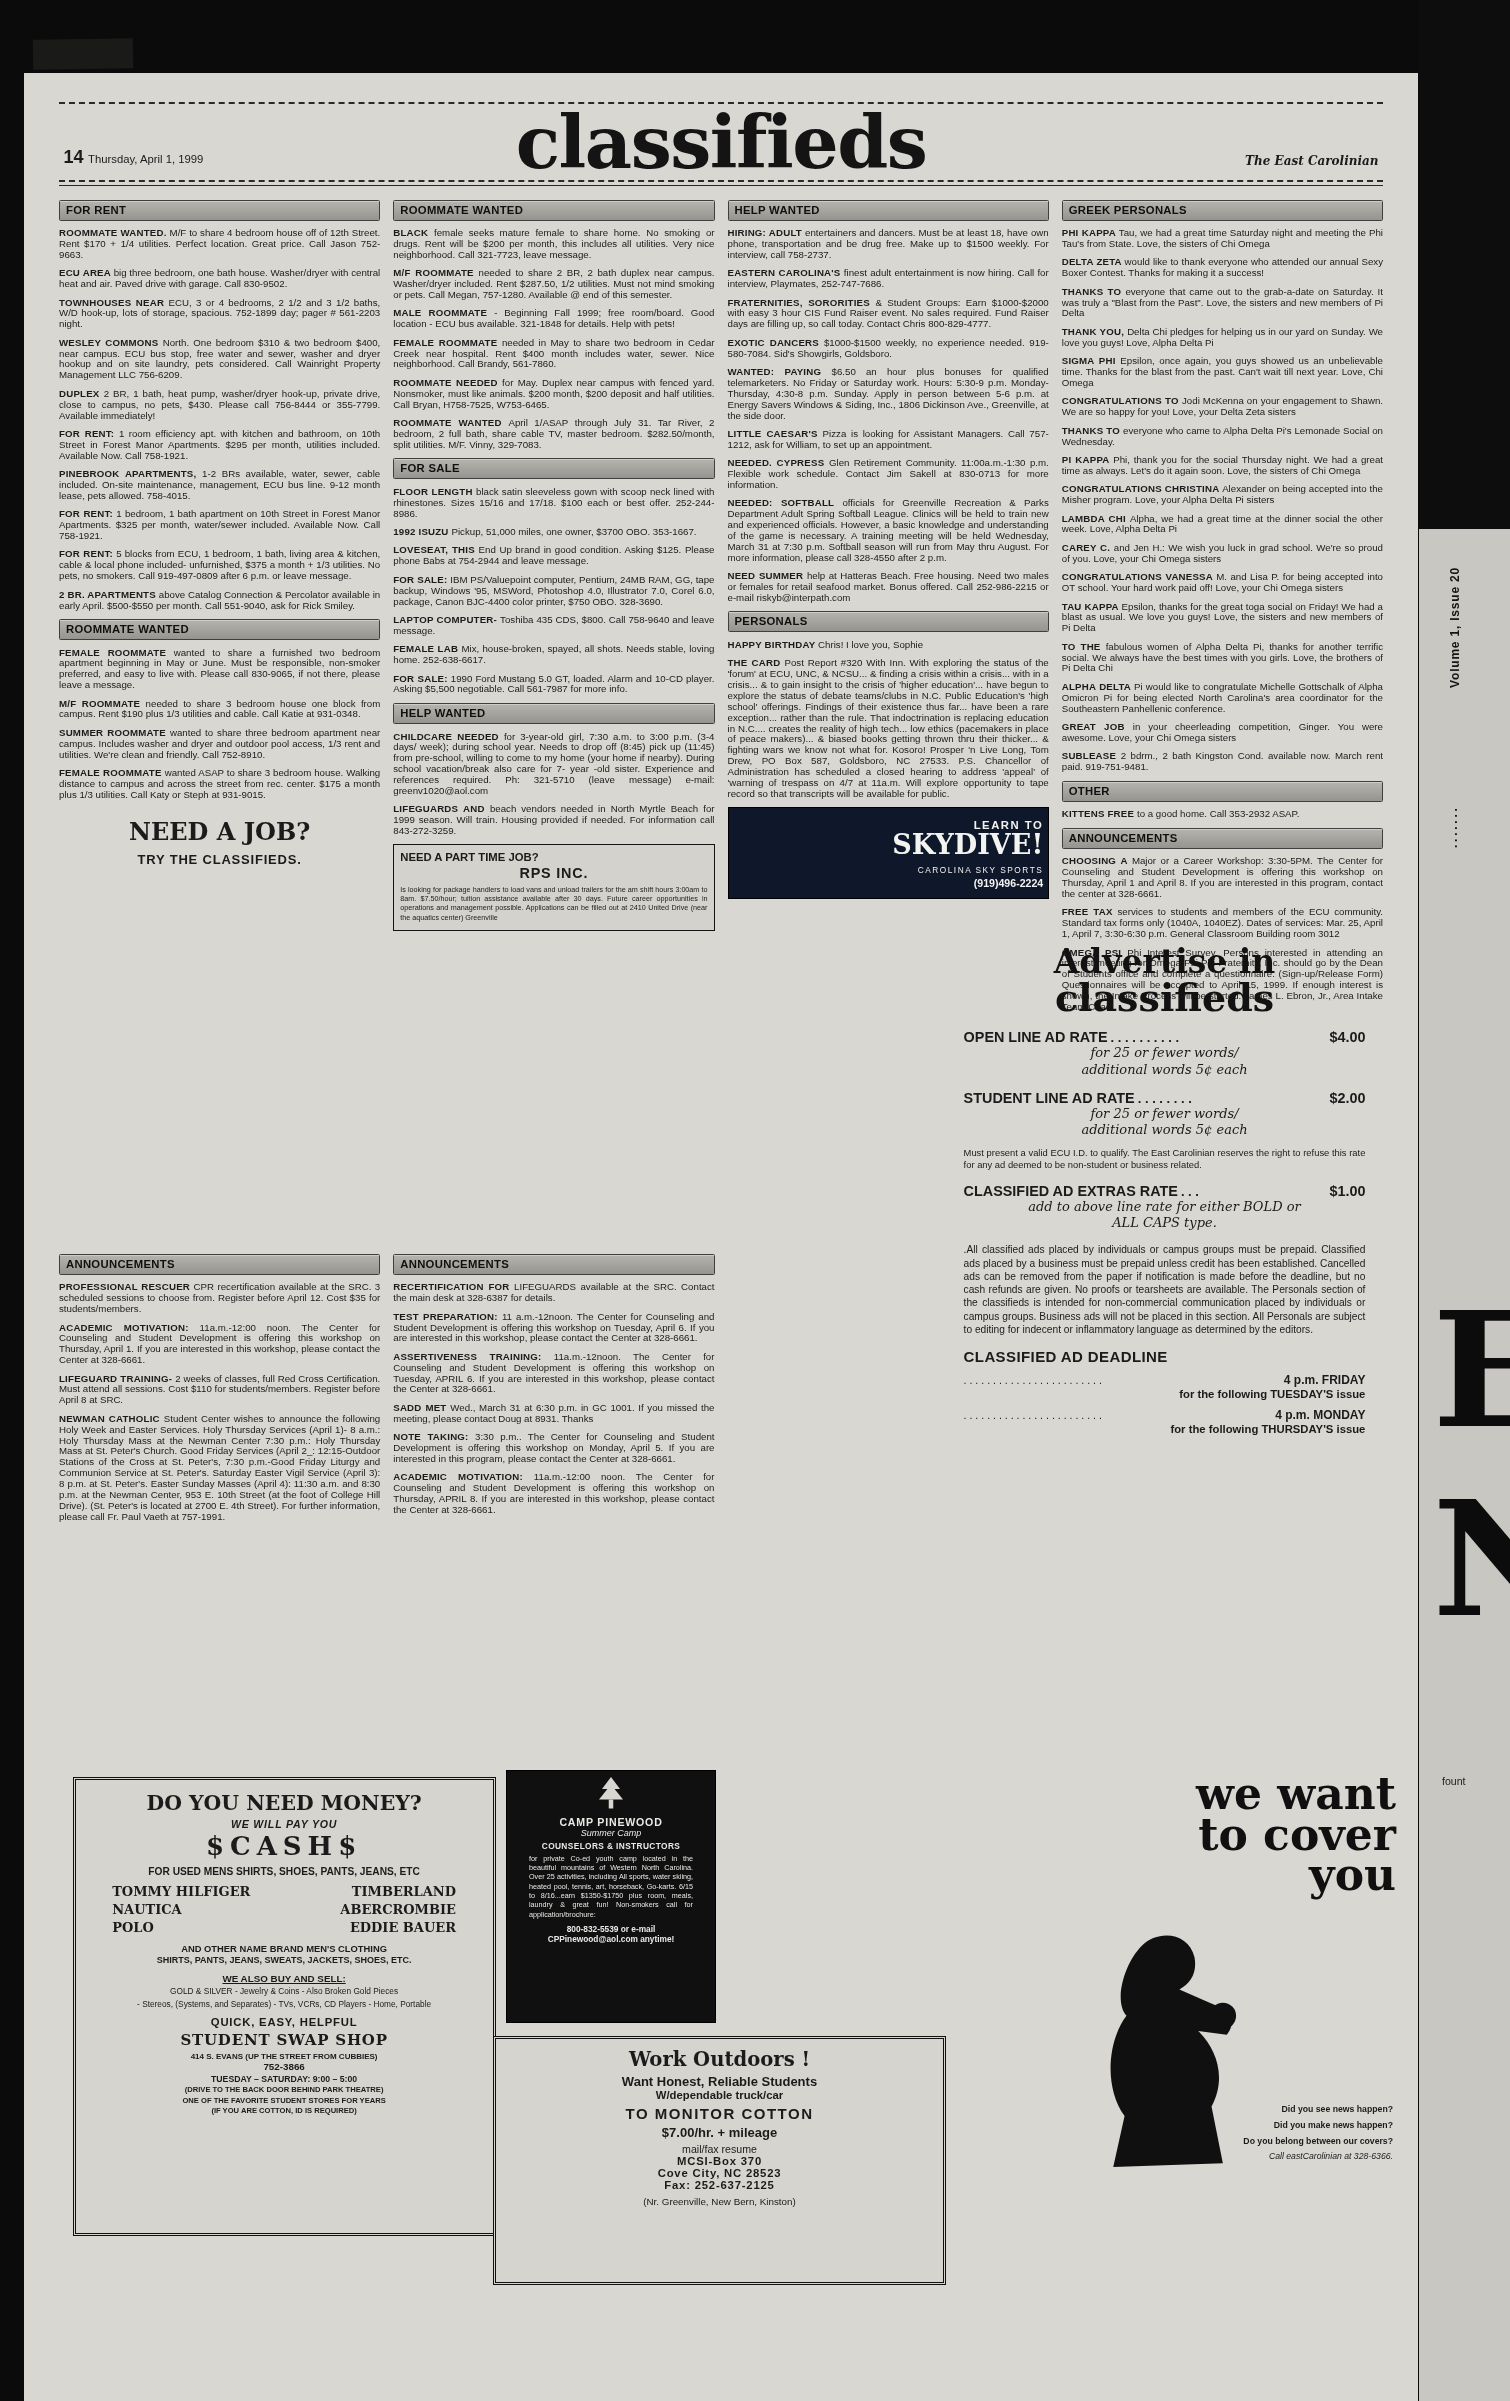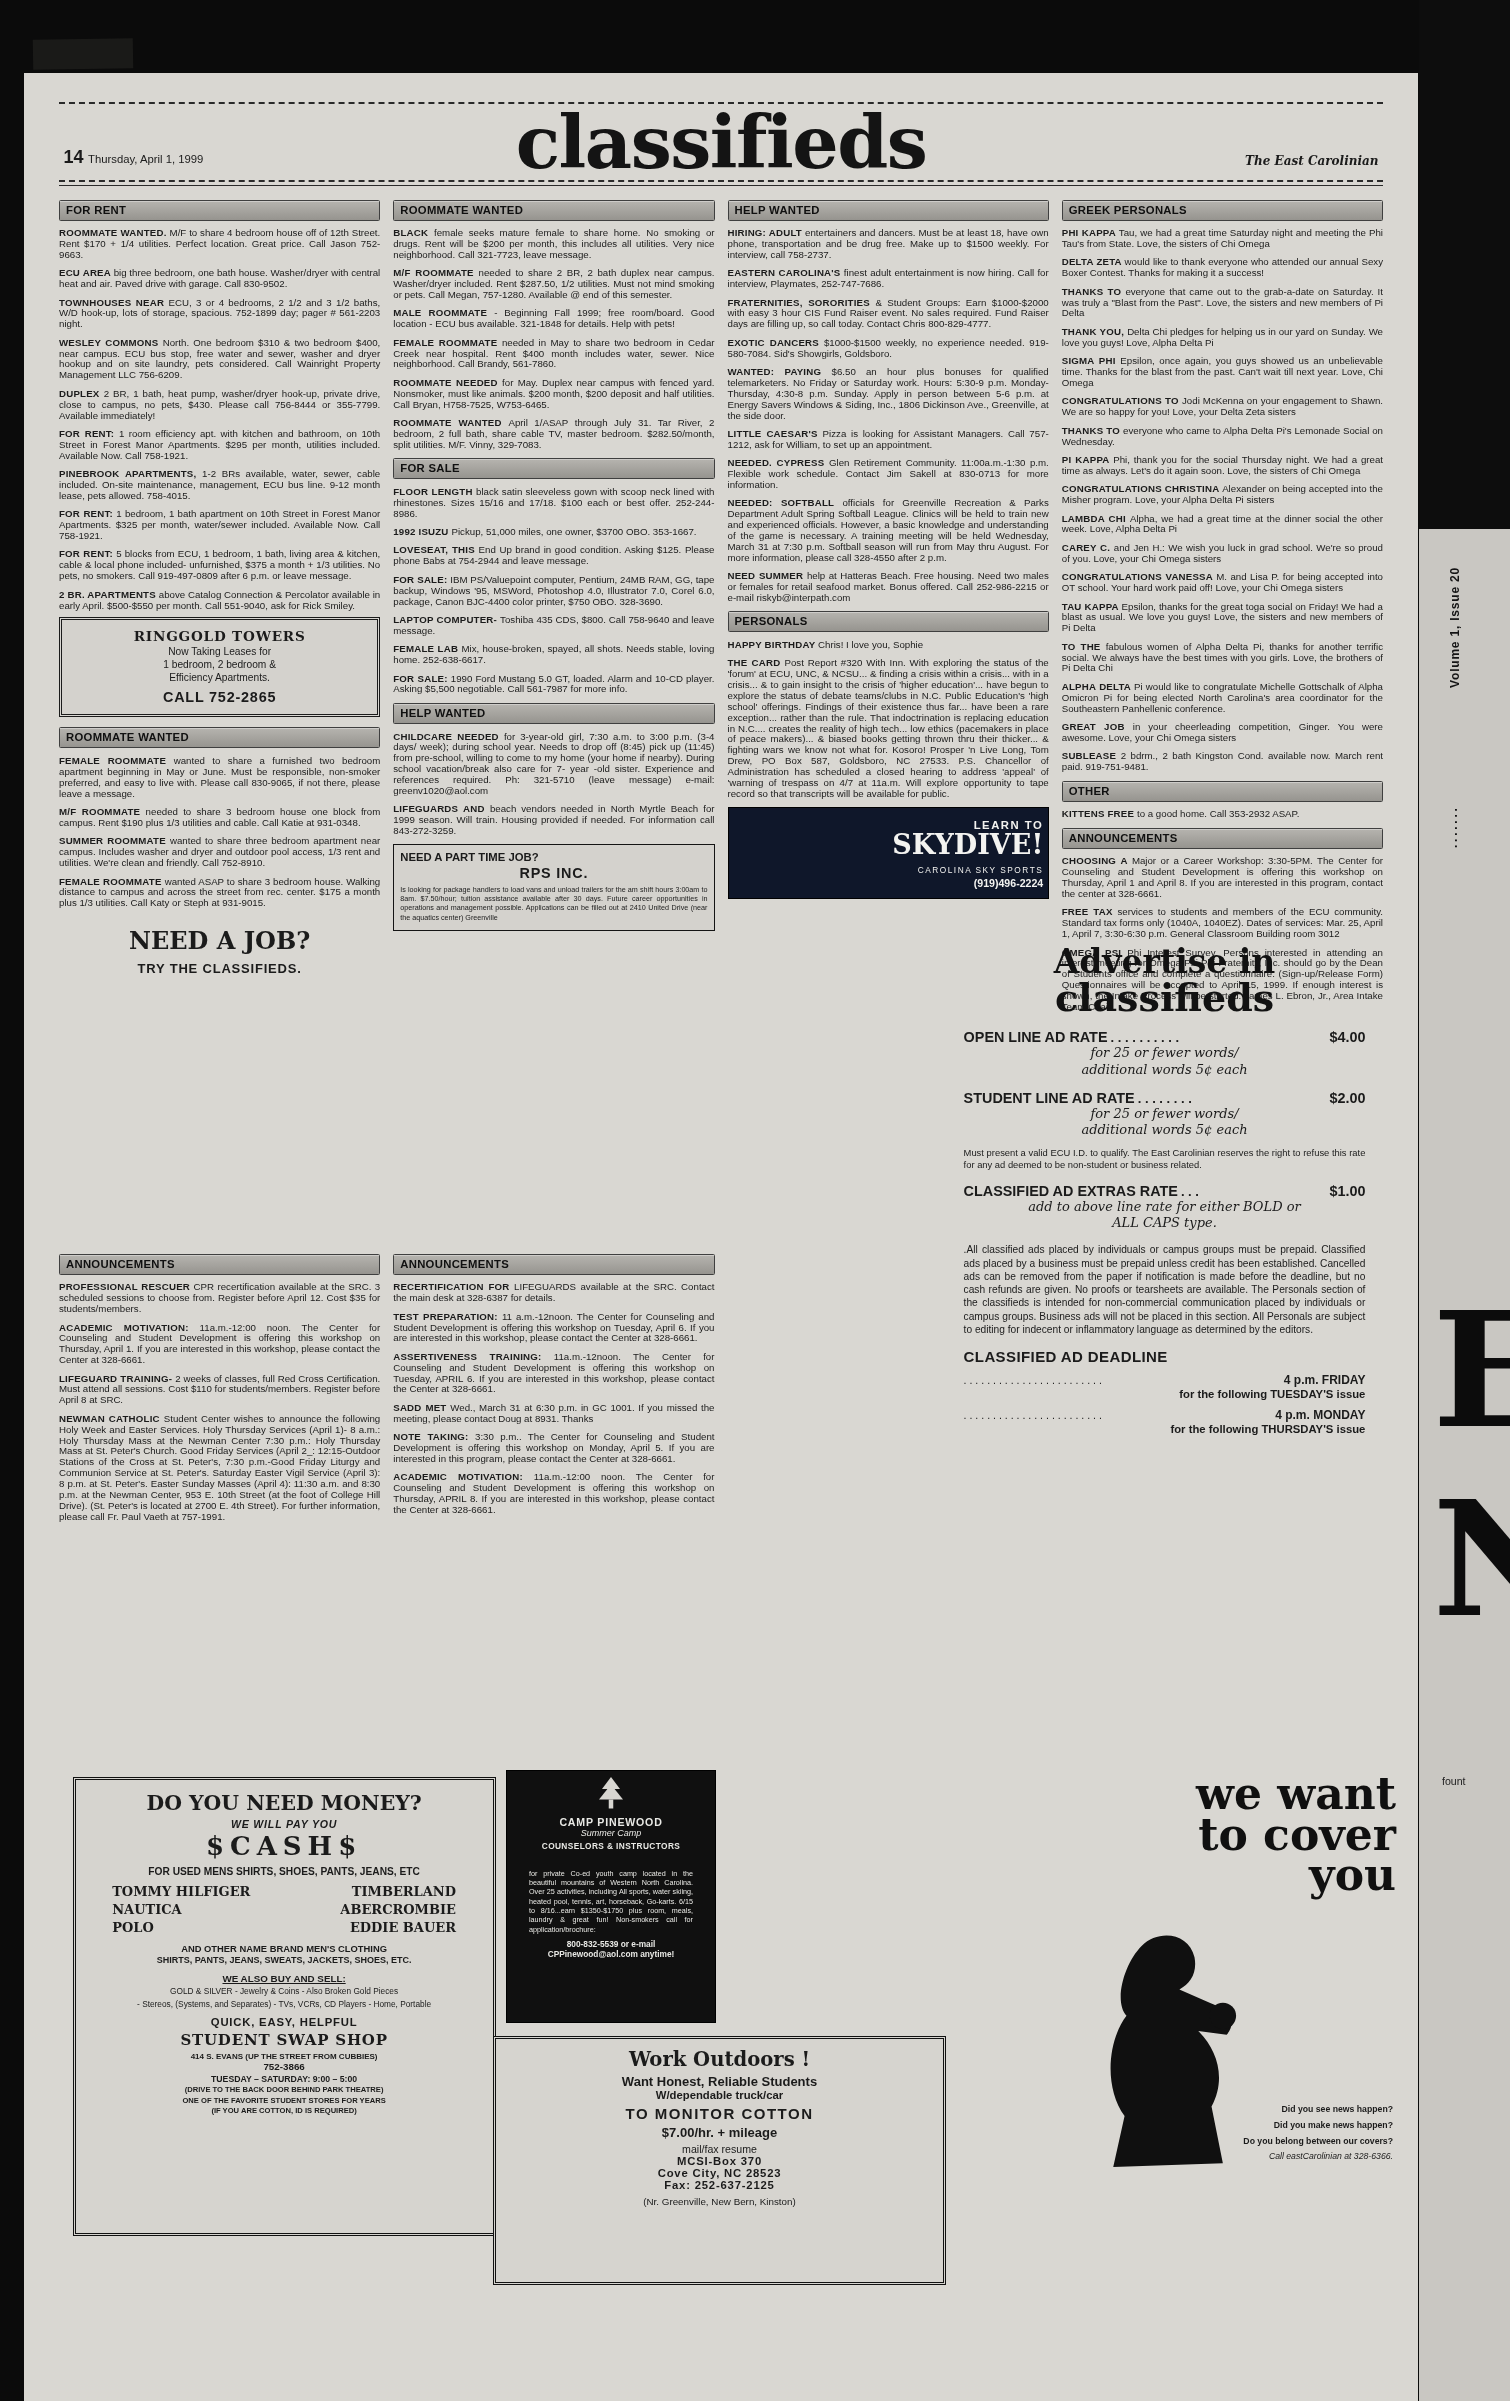--- a/index.html
+++ b/index.html
@@ -86,21 +86,21 @@
   .m-shop { font-family:"DejaVu Serif", serif; font-weight:bold; font-size:15px; margin-top:3px; letter-spacing:0.8px; }
   .m-addr { font-size:8px; font-weight:bold; margin-top:2.3px; }
   .m-phone { font-size:9.8px; font-weight:bold; }
   .m-hours { font-size:8.7px; font-weight:bold; margin-top:2.3px; }
   .m-note { font-size:7.6px; font-weight:bold; margin-top:1.5px; }
   .box-pinewood { position:absolute; left:447px; top:0; width:210px; height:253px; background:#101010; color:#e9e9e5; text-align:center; padding:6px 22px; border:1.5px solid #000; }
   .pine-tree { margin:0 auto 3px; width:30px; }
   .pw-title { font-weight:bold; font-size:10.6px; letter-spacing:0.8px; }
   .pw-sub { font-size:9px; font-style:italic; }
   .pw-roles { font-weight:bold; font-size:8.3px; margin-top:3px; letter-spacing:0.4px; }
-  .pw-body { font-size:7.2px; line-height:1.3; margin-top:18px; text-align:justify; }
+  .pw-body { font-size:7.2px; line-height:1.3; margin-top:3px; text-align:justify; }
   .pw-phone { font-weight:bold; font-size:8.3px; margin-top:4.5px; }
   .pw-email { font-weight:bold; font-size:8.3px; }
   .box-work { position:absolute; left:434px; top:266px; width:453px; height:249px; border:3px double #111; text-align:center; padding:9px 19px; background:#d6d4cf; }
   .w-l1 { font-family:"DejaVu Serif", serif; font-weight:bold; font-size:19.6px; }
   .w-l2 { font-weight:bold; font-size:13px; margin-top:3px; }
   .w-l3 { font-weight:bold; font-size:11.3px; }
   .w-l4 { font-weight:bold; font-size:15px; letter-spacing:1.5px; margin-top:4.5px; }
   .w-l5 { font-weight:bold; font-size:13px; margin-top:3px; }
   .w-l6 { font-size:10.6px; margin-top:3px; }
   .w-l7,.w-l8,.w-l9 { font-weight:bold; font-size:11.3px; letter-spacing:0.8px; }
@@ -139,27 +139,20 @@
           <p class="ad"><b>ECU AREA </b>big three bedroom, one bath house. Washer/dryer with central heat and air. Paved drive with garage. Call 830-9502.</p>
           <p class="ad"><b>TOWNHOUSES NEAR </b>ECU, 3 or 4 bedrooms, 2 1/2 and 3 1/2 baths, W/D hook-up, lots of storage, spacious. 752-1899 day; pager # 561-2203 night.</p>
           <p class="ad"><b>WESLEY COMMONS </b>North. One bedroom $310 &amp; two bedroom $400, near campus. ECU bus stop, free water and sewer, washer and dryer hookup and on site laundry, pets considered. Call Wainright Property Management LLC 756-6209.</p>
           <p class="ad"><b>DUPLEX </b>2 BR, 1 bath, heat pump, washer/dryer hook-up, private drive, close to campus, no pets, $430. Please call 756-8444 or 355-7799. Available immediately!</p>
           <p class="ad"><b>FOR RENT: </b>1 room efficiency apt. with kitchen and bathroom, on 10th Street in Forest Manor Apartments. $295 per month, utilities included. Available Now. Call 758-1921.</p>
           <p class="ad"><b>PINEBROOK APARTMENTS, </b>1-2 BRs available, water, sewer, cable included. On-site maintenance, management, ECU bus line. 9-12 month lease, pets allowed. 758-4015.</p>
           <p class="ad"><b>FOR RENT: </b>1 bedroom, 1 bath apartment on 10th Street in Forest Manor Apartments. $325 per month, water/sewer included. Available Now. Call 758-1921.</p>
           <p class="ad"><b>FOR RENT: </b>5 blocks from ECU, 1 bedroom, 1 bath, living area &amp; kitchen, cable &amp; local phone included- unfurnished, $375 a month + 1/3 utilities. No pets, no smokers. Call 919-497-0809 after 6 p.m. or leave message.</p>
           <p class="ad"><b>2 BR. APARTMENTS </b>above Catalog Connection &amp; Percolator available in early April. $500-$550 per month. Call 551-9040, ask for Rick Smiley.</p>
         </div>
-      <div class="box-goldtowers">
-        <div class="gt-title">RINGGOLD TOWERS</div>
-        <div class="gt-line">Now Taking Leases for</div>
-        <div class="gt-line">1 bedroom, 2 bedroom &amp;</div>
-        <div class="gt-line">Efficiency Apartments.</div>
-        <div class="gt-call">CALL 752-2865</div>
-      </div>
       <div class="sec-header">ROOMMATE WANTED</div>
       <div class="ads">
           <p class="ad"><b>FEMALE ROOMMATE </b>wanted to share a furnished two bedroom apartment beginning in May or June. Must be responsible, non-smoker preferred, and easy to live with. Please call 830-9065, if not there, please leave a message.</p>
           <p class="ad"><b>M/F ROOMMATE </b>needed to share 3 bedroom house one block from campus. Rent $190 plus 1/3 utilities and cable. Call Katie at 931-0348.</p>
           <p class="ad"><b>SUMMER ROOMMATE </b>wanted to share three bedroom apartment near campus. Includes washer and dryer and outdoor pool access, 1/3 rent and utilities. We're clean and friendly. Call 752-8910.</p>
           <p class="ad"><b>FEMALE ROOMMATE </b>wanted ASAP to share 3 bedroom house. Walking distance to campus and across the street from rec. center. $175 a month plus 1/3 utilities. Call Katy or Steph at 931-9015.</p>
         </div>
       <div class="need-a-job">
         <div class="l1">NEED A JOB?</div>
         <div class="l2">TRY THE CLASSIFIEDS.</div>

